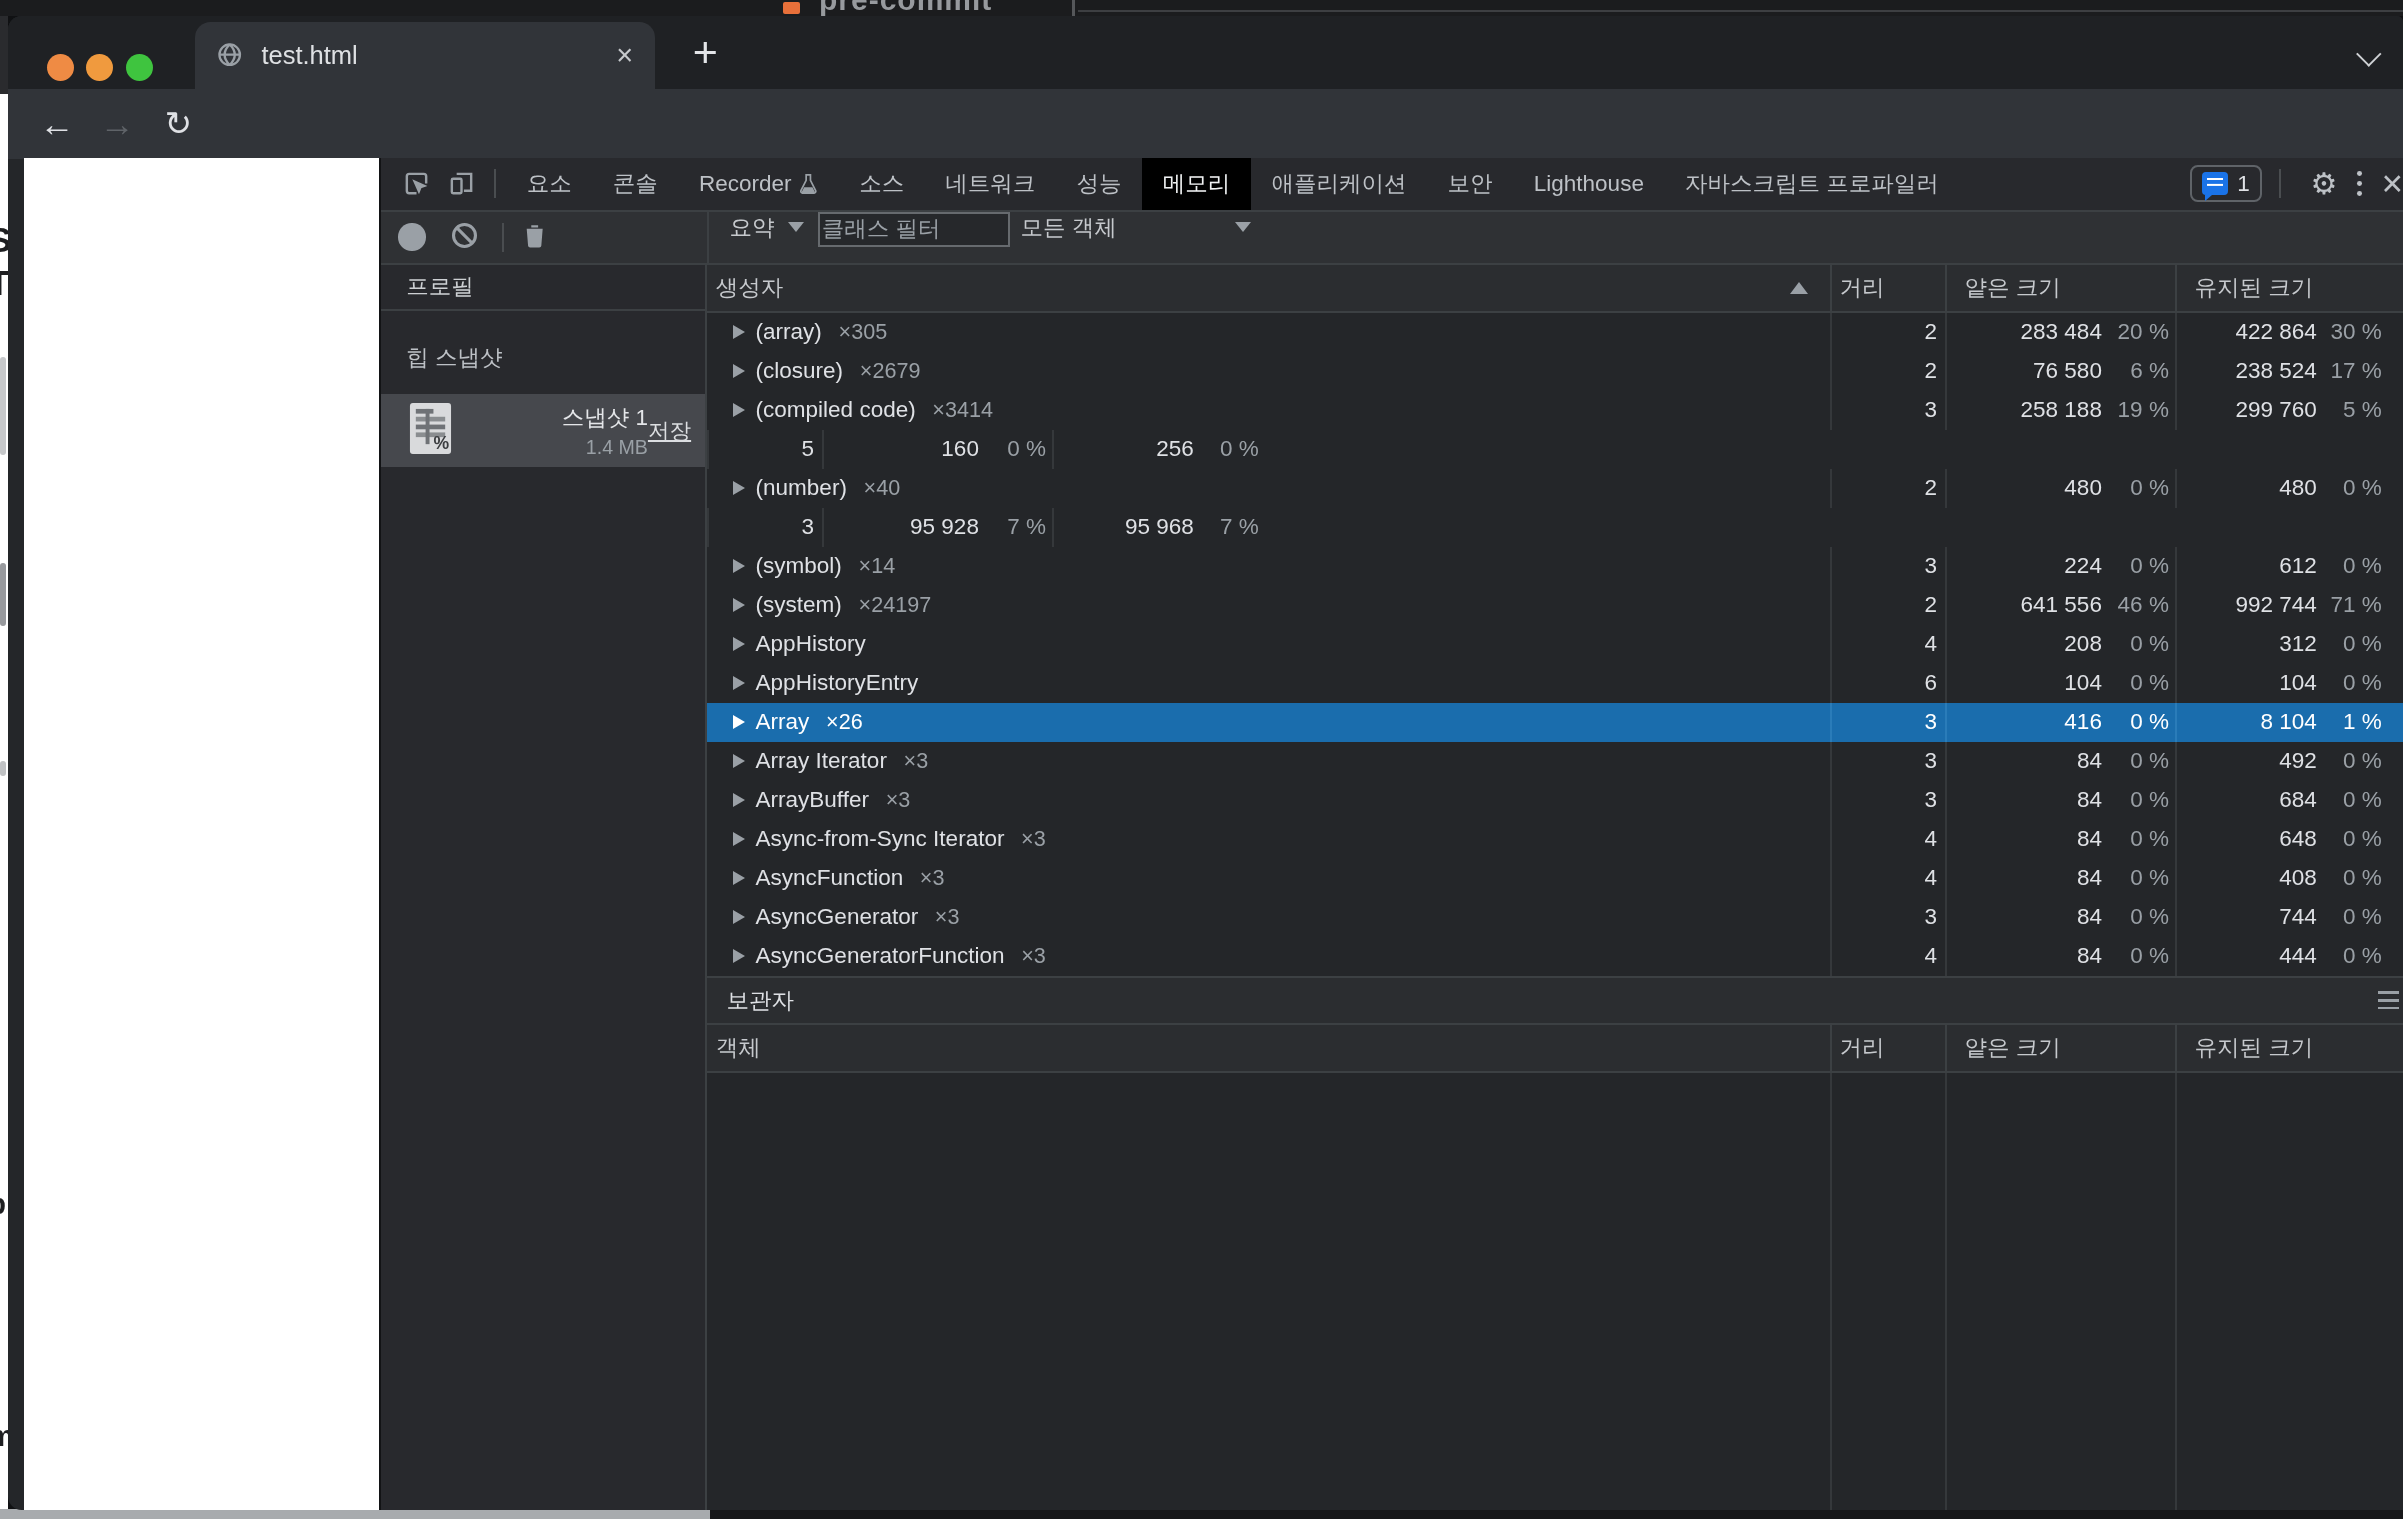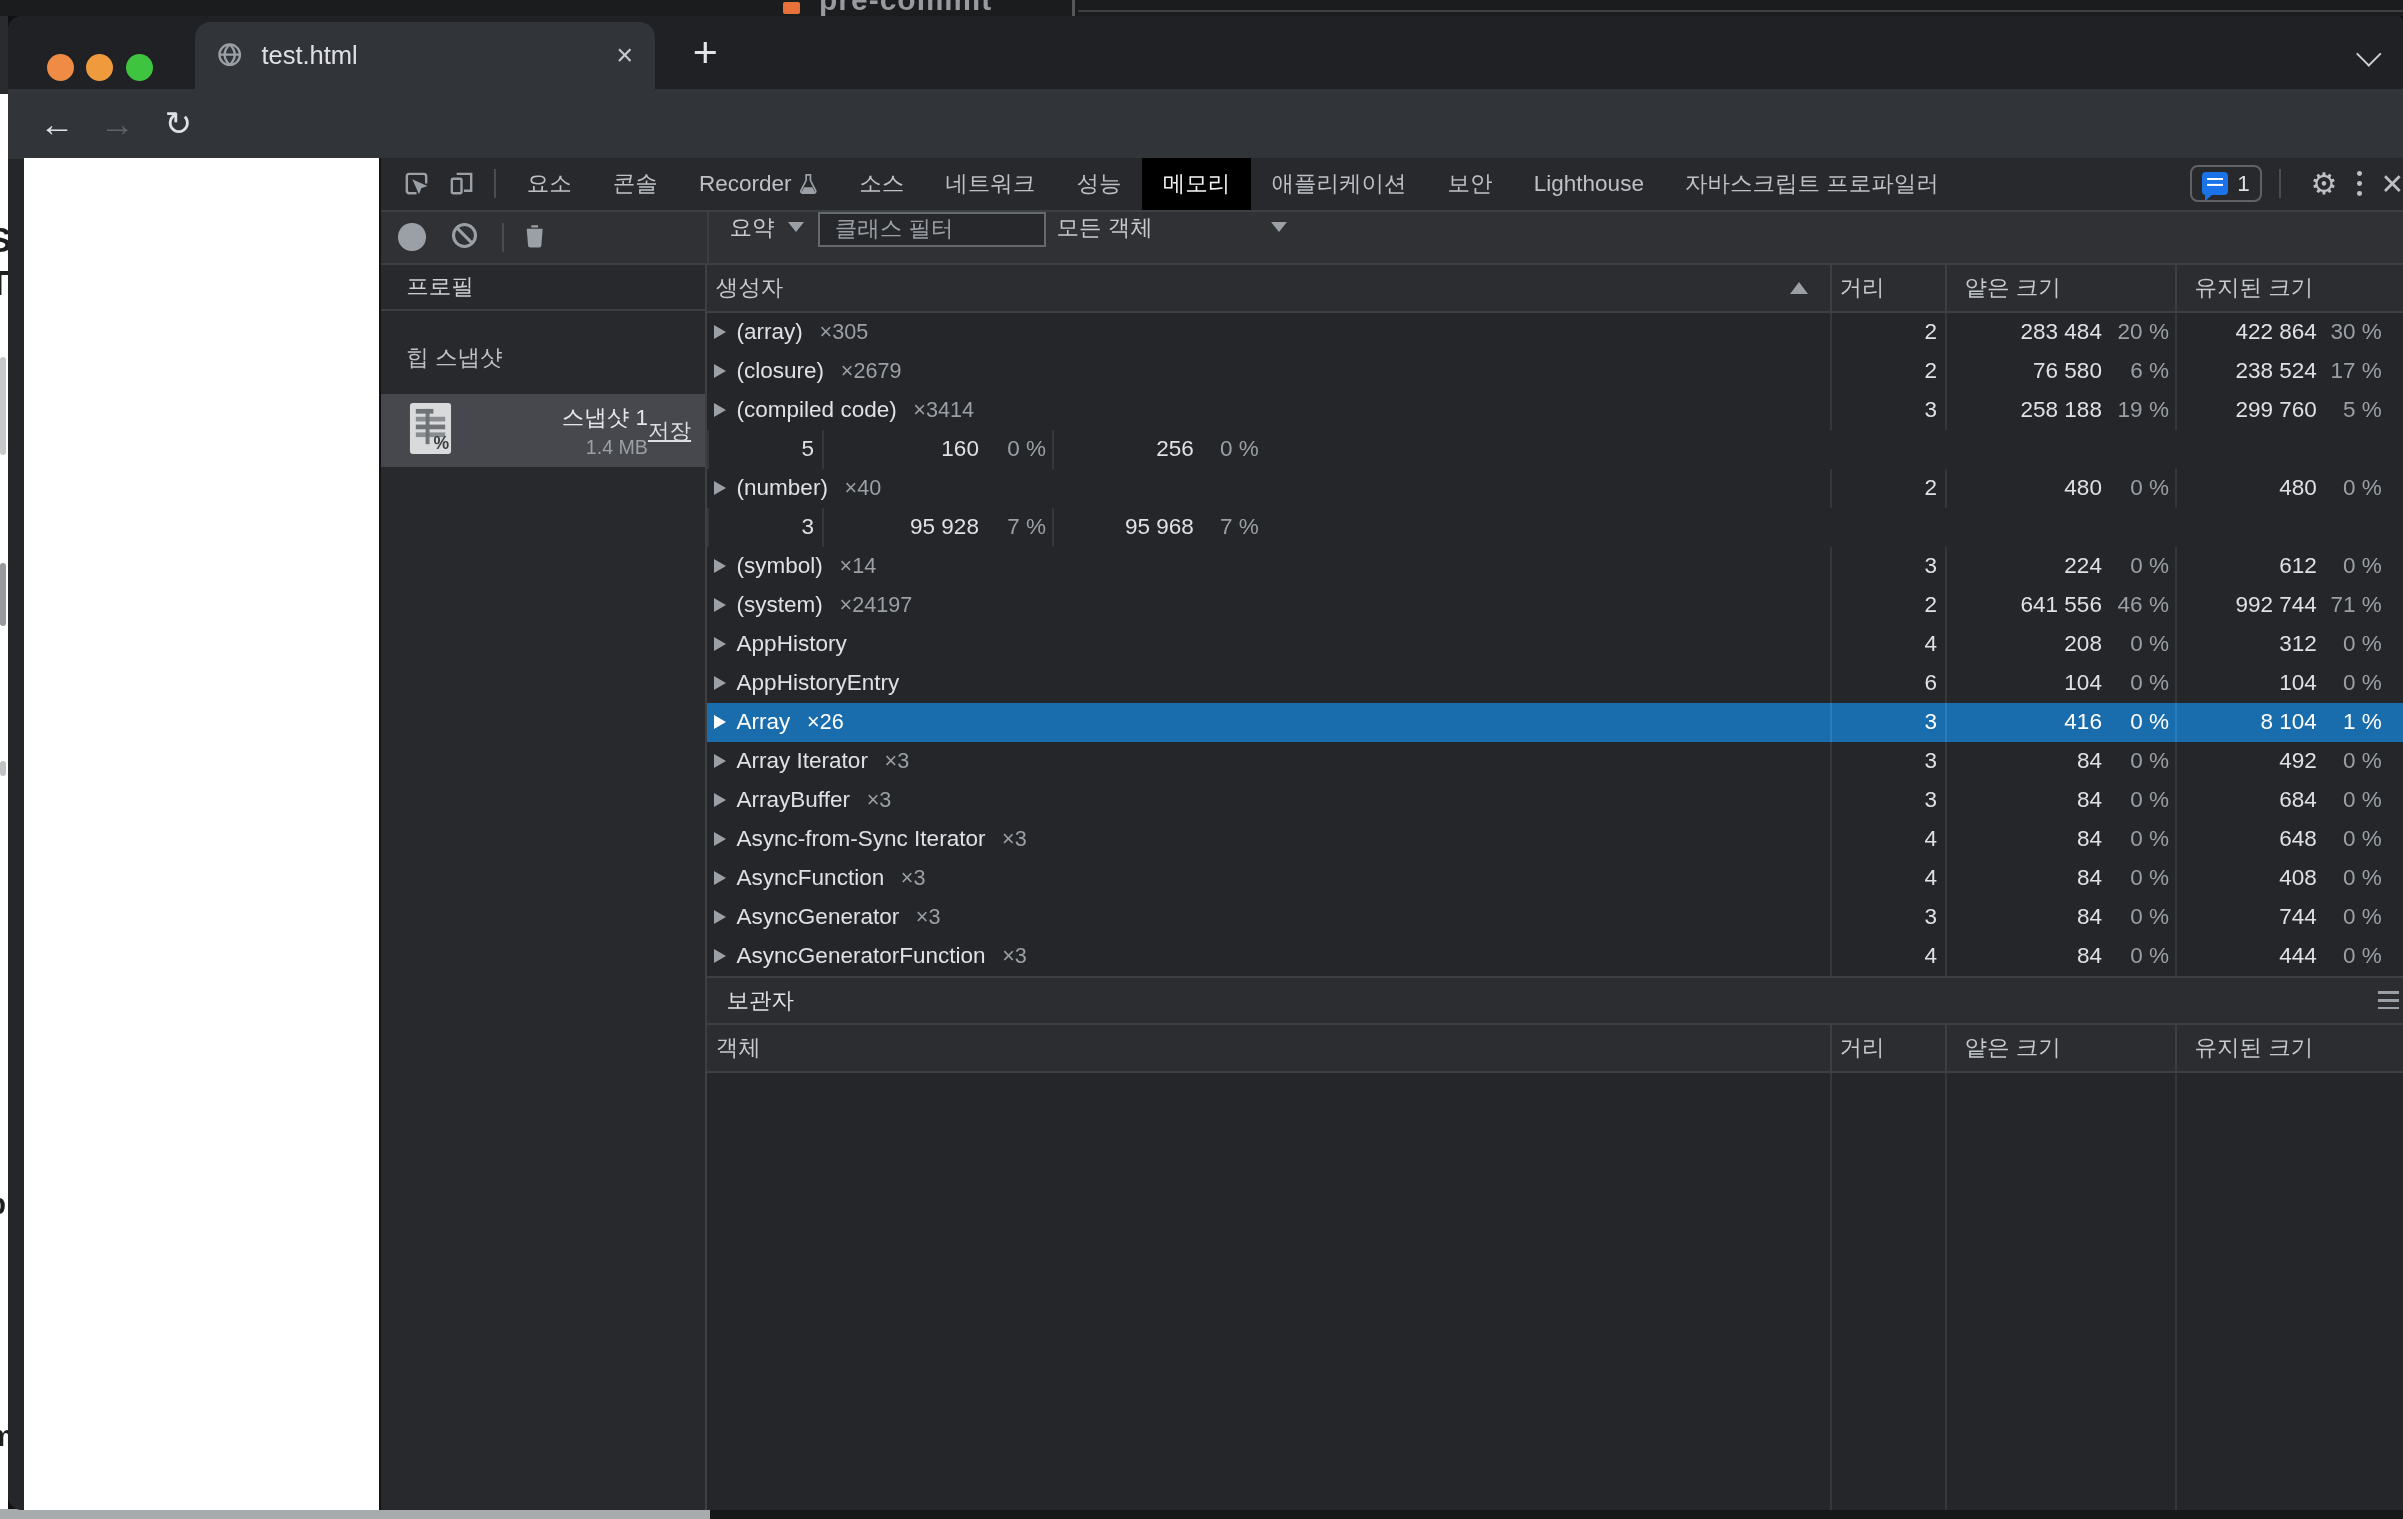--- a/index.html
+++ b/index.html
@@ -97,22 +97,22 @@
 
   
   .dt-toolbar { height:53px; background:#2f3134; border-bottom:2px solid #3c4043; display:flex; align-items:stretch; }
   .dt-tools-left { width:328px; border-right:2px solid #3c4043; display:flex; align-items:center; padding-left:17.6px; }
   .rec-btn { width:27.4px; height:27.4px; border-radius:50%; background:#9aa0a6; }
   .clear-btn { margin-left:23.5px; }
   .tool-sep { width:2px; height:29px; background:#4a4d50; margin:0 17.6px 0 21.6px; }
   .dt-tools-right { display:flex; align-items:flex-start; padding-left:20.6px; }
   .summary-dd { display:flex; align-items:center; color:#c6c9cd; font-size:22.5px; }
   .caret-down { width:0; height:0; border-left:8.8px solid transparent; border-right:8.8px solid transparent; border-top:10.8px solid #9aa0a6; margin-left:13.7px; }
-  .class-filter { margin-left:13.7px; width:228px; height:35px; background:#26282b; border:2px solid #666a6e;
-    color:#5eead4; font-size:22.5px; padding:0 15px; outline:none; font-family:inherit; }
+  .class-filter { margin-left:13.7px; width:192px; height:35px; background:#26282b; border:2px solid #666a6e;
+    color:#5eead4; font-size:22.5px; padding:0 2px; outline:none; font-family:inherit; }
   .class-filter::placeholder { color:#9aa0a6; opacity:1; }
   .objects-dd { margin-left:10.8px; width:549px; display:flex; align-items:center; color:#c6c9cd; font-size:22.5px; }
   .objects-dd .caret-down { margin-left:0; }
   .objects-spacer { width:118px; }
 
   
   .dt-body { flex:1; display:flex; min-height:0; }
   .dt-sidebar { width:326px; border-right:2px solid #3c4043; background:#28292d; display:flex; flex-direction:column; }
   .profiles-header { height:46px; border-bottom:2px solid #3c4043; display:flex; align-items:center; padding-left:25.5px; color:#cdd0d3; font-size:22.5px; }
   .group-label { margin:31px 0 0 25.5px; color:#bdc1c6; font-size:22.5px; }
@@ -128,21 +128,21 @@
   .grid-header > div { display:flex; align-items:center; }
   .h-constructor { flex:1; padding-left:9px; position:relative; min-width:0; }
   .sort-arrow { position:absolute; right:21.6px; width:0; height:0; border-left:9.8px solid transparent; border-right:9.8px solid transparent; border-bottom:12.7px solid #9aa0a6; top:17.6px; }
   .col-dist { width:115px; border-left:2px solid #3c4043; padding-left:7.8px; }
   .col-shallow { width:230px; border-left:2px solid #3c4043; padding-left:17.6px; }
   .col-retained { width:244px; border-left:2px solid #3c4043; padding-left:17.6px; }
 
   .grid-rows { flex:none; }
   .row { height:39px; display:flex; font-size:22.5px; align-items:stretch; }
   .row > div { display:flex; align-items:center; }
-  .c-cons { flex:1; padding-left:7px; min-width:0; }
+  .c-cons { flex:1; padding-left:26px; min-width:0; }
   .tri { width:0; height:0; border-left:12.7px solid #9aa0a6; border-top:7.8px solid transparent; border-bottom:7.8px solid transparent; margin-right:10.8px; flex:none; }
   .c-name { color:#dfe1e5; white-space:nowrap; }
   .c-count { color:#9aa0a6; margin-left:16.7px; font-size:21.6px; }
   .c-dist { width:115px; border-left:2px solid #35383b; justify-content:flex-end; padding-right:7.8px; color:#dfe1e5; }
   .c-shallow { width:230px; border-left:2px solid #35383b; padding-right:5.9px; }
   .c-retained { width:244px; border-left:2px solid #35383b; padding-right:37px; }
   .c-num { flex:1; text-align:right; color:#dfe1e5; }
   .c-pct { width:67px; text-align:right; color:#9aa0a6; }
   .c-retained .c-pct { width:65px; }
   .row.selected { background:var(--sel); }

